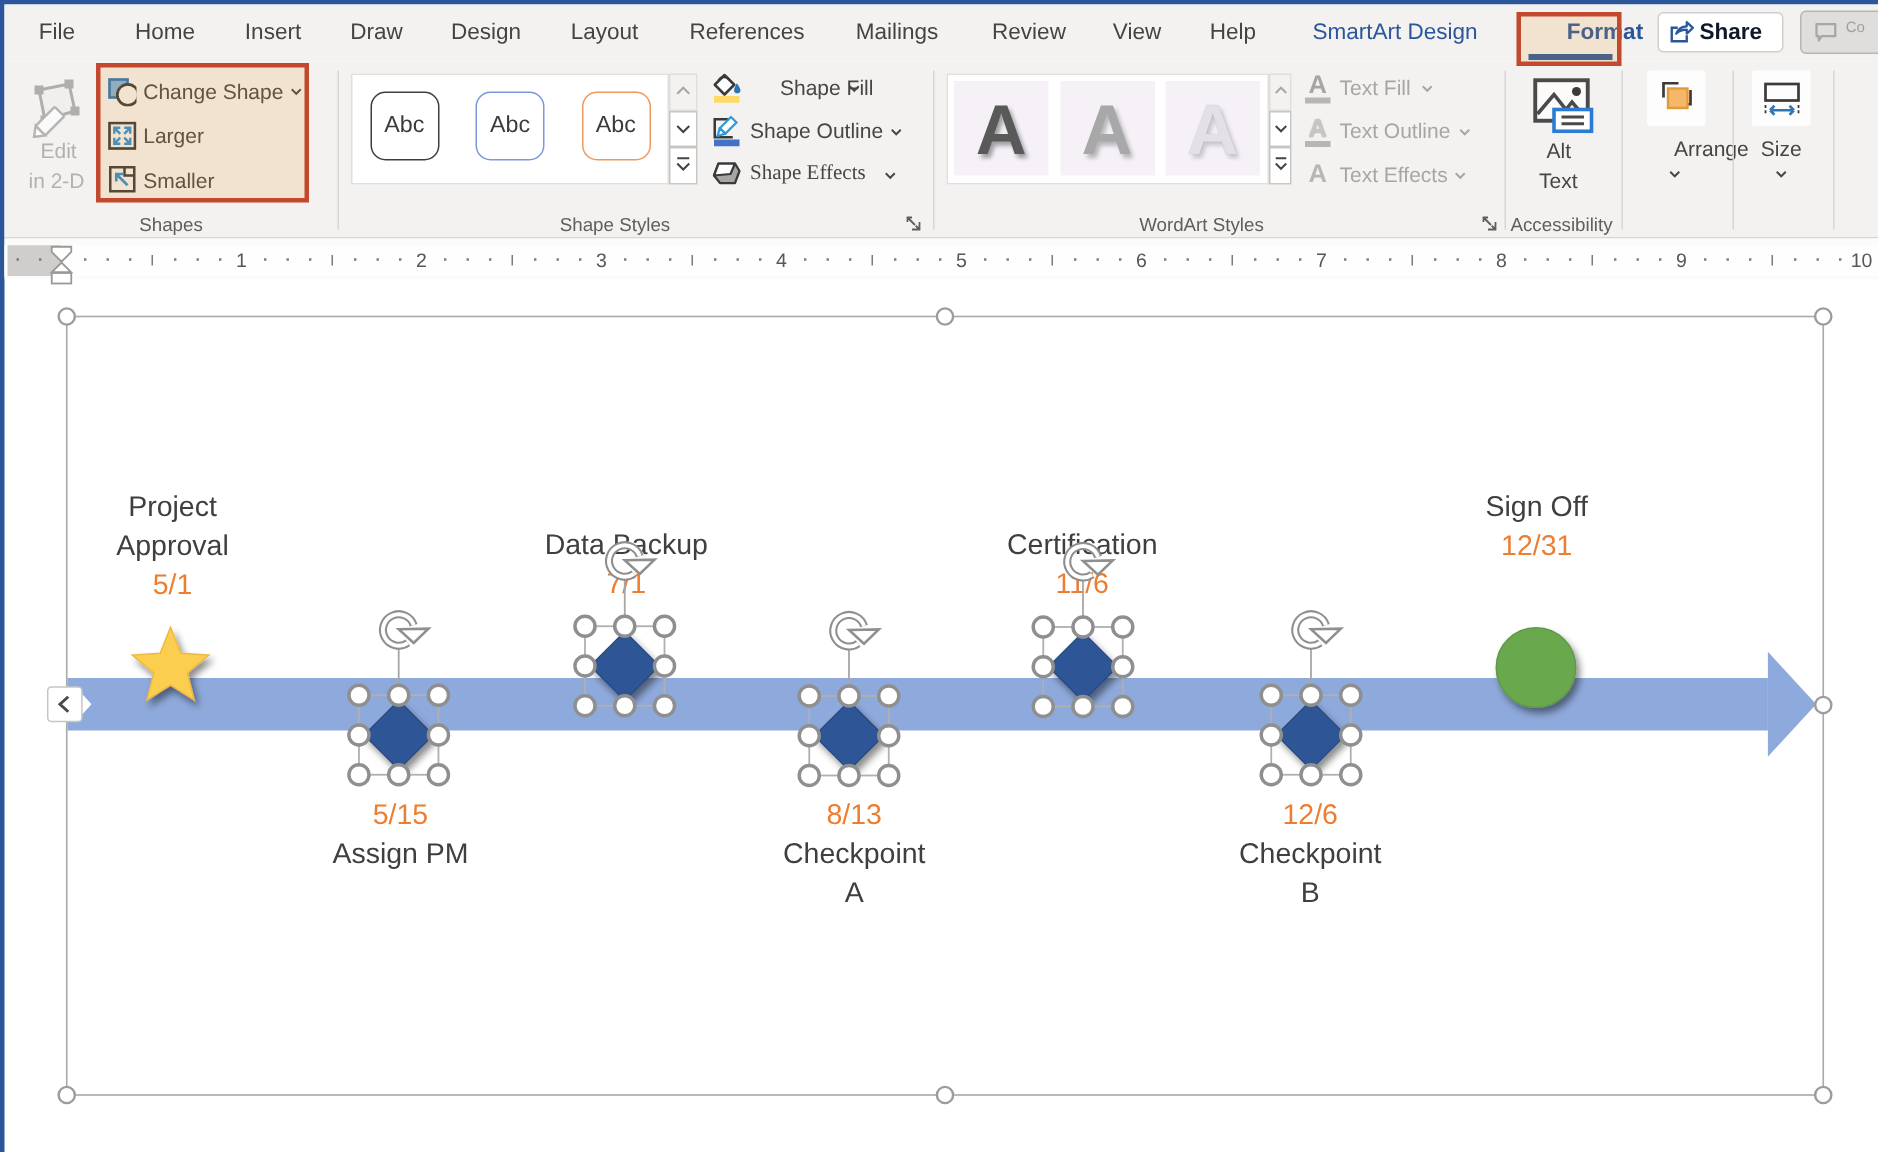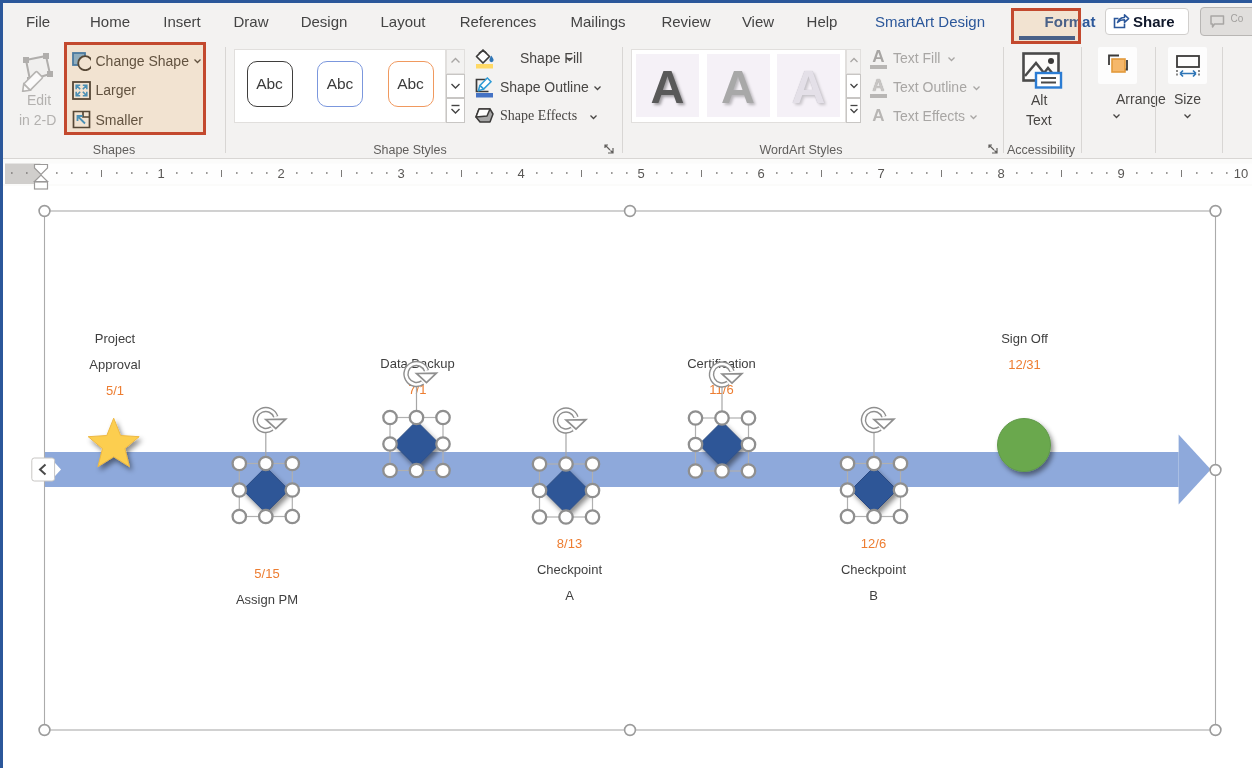--- a/index.html
+++ b/index.html
@@ -8,21 +8,21 @@
   #root{position:relative;width:1252px;height:772px;overflow:hidden;background:#fff;}
   .abs{position:absolute;}
   .tab{position:absolute;top:13px;transform:translateX(-50%);font-size:15px;color:#444;white-space:nowrap;}
   .tabblue{color:#2b579a;}
   .rtxt{position:absolute;font-size:14px;color:#484644;white-space:nowrap;transform:translateY(-50%);}
   .gray{color:#a8a6a4;}
   .glabel{position:absolute;font-size:12.5px;color:#605e5c;transform:translate(-50%,-50%);white-space:nowrap;}
   .chev{position:absolute;width:9px;height:9px;transform:translateY(-50%);}
   .vdiv{position:absolute;top:47px;height:106px;width:1px;background:#d8d6d4;}
   .doclbl{position:absolute;transform:translateX(-50%);text-align:center;
-          font-size:13px;line-height:26px;color:#3f3f3f;white-space:nowrap;}
+          font-size:19px;line-height:26px;color:#3f3f3f;white-space:nowrap;}
   .orange{color:#ED7D31;}
 </style>
 </head>
 <body>
 <div id="root">
 
   <div class="abs" style="left:0;top:0;width:1252px;height:3px;background:#2b579a;"></div>
   <div class="abs" style="left:0;top:0;width:3px;height:768px;background:#2b579a;"></div>
 
   <div class="abs" style="left:3px;top:3px;width:1249px;height:38px;background:#f3f2f1;"></div>
@@ -286,21 +286,21 @@
       <div class="orange">7/1</div>
     </div>
   <div class="doclbl" style="left:721.5px;top:351px;">
       <div>Certification</div>
       <div class="orange">11/6</div>
     </div>
   <div class="doclbl" style="left:1024.5px;top:326px;">
       <div>Sign Off</div>
       <div class="orange">12/31</div>
     </div>
-  <div class="doclbl" style="left:267px;top:530.5px;margin-top:30px;">
+  <div class="doclbl" style="left:267px;top:530.5px;">
       <div class="orange">5/15</div>
       <div>Assign PM</div>
     </div>
   <div class="doclbl" style="left:569.5px;top:531px;">
       <div class="orange">8/13</div>
       <div>Checkpoint</div>
       <div>A</div>
     </div>
   <div class="doclbl" style="left:873.5px;top:530.5px;">
       <div class="orange">12/6</div>

